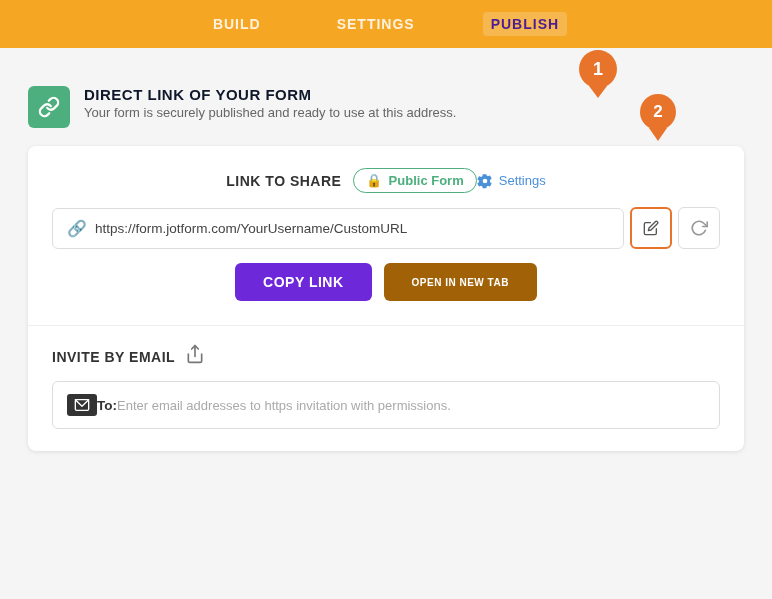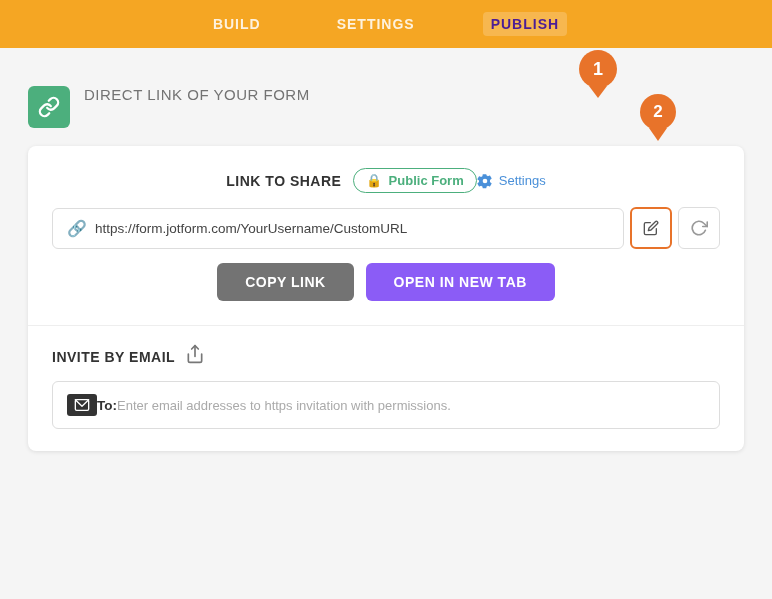--- a/index.html
+++ b/index.html
@@ -82,22 +82,22 @@
       align-items: center;
       justify-content: center;
       flex-shrink: 0;
     }
     .link-icon-box svg {
       width: 22px;
       height: 22px;
     }
     .direct-link-text h2 {
       font-size: 15px;
-      font-weight: 400;
-      color: #737373;
+      font-weight: 700;
+      color: #0f172a;
       letter-spacing: 0.5px;
     }
     .direct-link-text p {
       font-size: 13px;
       color: #666;
       margin-top: 2px;
     }
 
     
     .card {
@@ -245,37 +245,37 @@
     }
 
     
     .action-buttons {
       display: flex;
       justify-content: center;
       gap: 12px;
       margin-bottom: 24px;
     }
     .btn-copy {
-      background: #737373;
+      background: #6d28d9;
       color: white;
       border: none;
       border-radius: 6px;
       padding: 11px 28px;
       font-size: 14px;
       font-weight: 700;
       letter-spacing: 0.5px;
       cursor: pointer;
     }
     .btn-open {
-      background: #8b5cf6;
+      background: #a16207;
       color: white;
       border: none;
       border-radius: 6px;
       padding: 0 28px;
-      font-size: 14px;
+      font-size: 10px;
       font-weight: 700;
       letter-spacing: 0.5px;
       cursor: pointer;
     }
 
     
     .card-divider {
       border: none;
       border-top: 1px solid #eee;
       margin: 0 -24px 18px;
@@ -345,20 +345,21 @@
 
   <div class="direct-link-header">
     <div class="link-icon-box">
       <svg viewBox="0 0 24 24" fill="none" stroke="white" stroke-width="2.5" stroke-linecap="round" stroke-linejoin="round">
         <path d="M10 13a5 5 0 0 0 7.54.54l3-3a5 5 0 0 0-7.07-7.07l-1.72 1.71"></path>
         <path d="M14 11a5 5 0 0 0-7.54-.54l-3 3a5 5 0 0 0 7.07 7.07l1.71-1.71"></path>
       </svg>
     </div>
     <div class="direct-link-text">
       <h2>DIRECT LINK OF YOUR FORM</h2>
+      <p>Your form is securely published and ready to use at this address.</p>
     </div>
   </div>
 
   <div class="card" style="position:relative;">
 
     <div class="step-indicator-2">
       <div class="step-bubble-2">2</div>
     </div>
 
     <div class="link-to-share-row">

